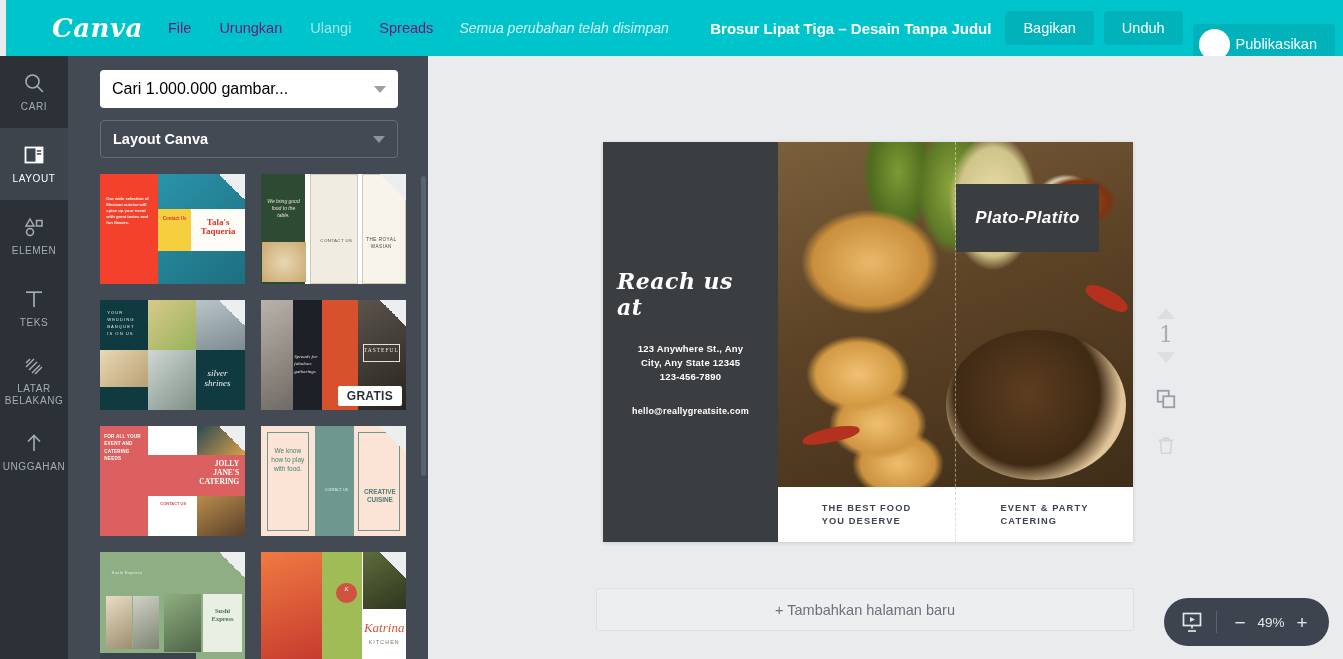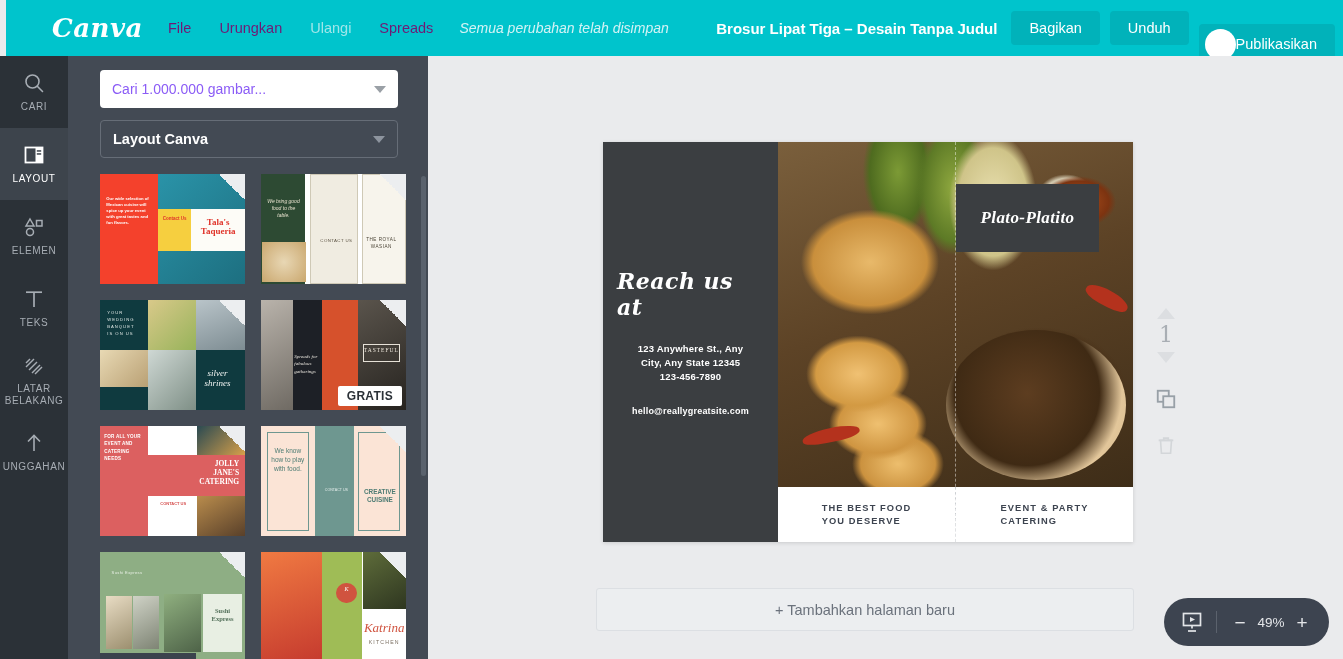--- a/index.html
+++ b/index.html
@@ -42,21 +42,21 @@
   .doc-title {
     color: #fff; font-size: 15px; font-weight: bold; margin-right: 4px;
     white-space: nowrap;
   }
   .tb-btn {
     background: #01b2ba; color: #fff; font-size: 14.5px;
     border: none; border-radius: 4px; padding: 9px 18px; cursor: pointer;
     white-space: nowrap;
   }
   .tb-btn.publish {
-    display: flex; align-items: center; gap: 0; padding: 5px 18px 5px 6px; margin-top: 32px;
+    display: flex; align-items: center; gap: 6px; padding: 5px 18px 5px 6px; margin-top: 32px;
   }
   .avatar {
     width: 31px; height: 31px; border-radius: 50%; background: #ffffff;
     flex: none;
   }
 
   
   .rail {
     position: absolute; top: 56px; left: 0; width: 68px; height: 603px;
     background: #2b3137;
@@ -79,21 +79,21 @@
     overflow: hidden;
   }
   .field {
     position: relative; margin: 14px 22px 0 32px; height: 38px;
   }
   .search-box {
     width: 298px; height: 38px; background: #ffffff; border-radius: 4px;
     display: flex; align-items: center; padding: 0 12px;
     border: none; cursor: text;
   }
-  .search-text { color: #8b5cf6; font-size: 14px; flex: 1; }
+  .search-text { color: #000000; font-size: 16px; flex: 1; }
   .sel-box {
     width: 298px; height: 38px; background: transparent;
     border: 1px solid #666d77; border-radius: 4px;
     display: flex; align-items: center; padding: 0 12px; cursor: pointer;
   }
   .sel-text { color: #ffffff; font-size: 14.5px; font-weight: bold; flex: 1; }
   .caret {
     width: 0; height: 0; border-left: 6px solid transparent;
     border-right: 6px solid transparent; border-top: 7px solid #9aa0a6;
   }
@@ -174,21 +174,21 @@
   }
   .chili {
     position: absolute; background: #b4321d; border-radius: 50% 50% 40% 40%;
   }
   .logo-plate {
     position: absolute; left: 178px; top: 42px; width: 143px; height: 68px;
     background: #3b3e41; display: flex; align-items: center; justify-content: center;
     z-index: 4;
   }
   .logo-plate span {
-    color: #ffffff; font-family: Liberation Serif, serif;
+    color: #ffffff; font-family: Liberation Sans, sans-serif;
     font-style: italic; font-weight: bold; font-size: 17px; letter-spacing: .4px;
   }
   .br-captions {
     position: absolute; left: 0; top: 345px; width: 355px; height: 55px;
     display: flex; background: #ffffff;
   }
   .cap {
     flex: 1; display: flex; align-items: center; justify-content: center;
     text-align: left; color: #3d4450; font-size: 9.3px; font-weight: bold;
     letter-spacing: 1.1px; line-height: 13px;

